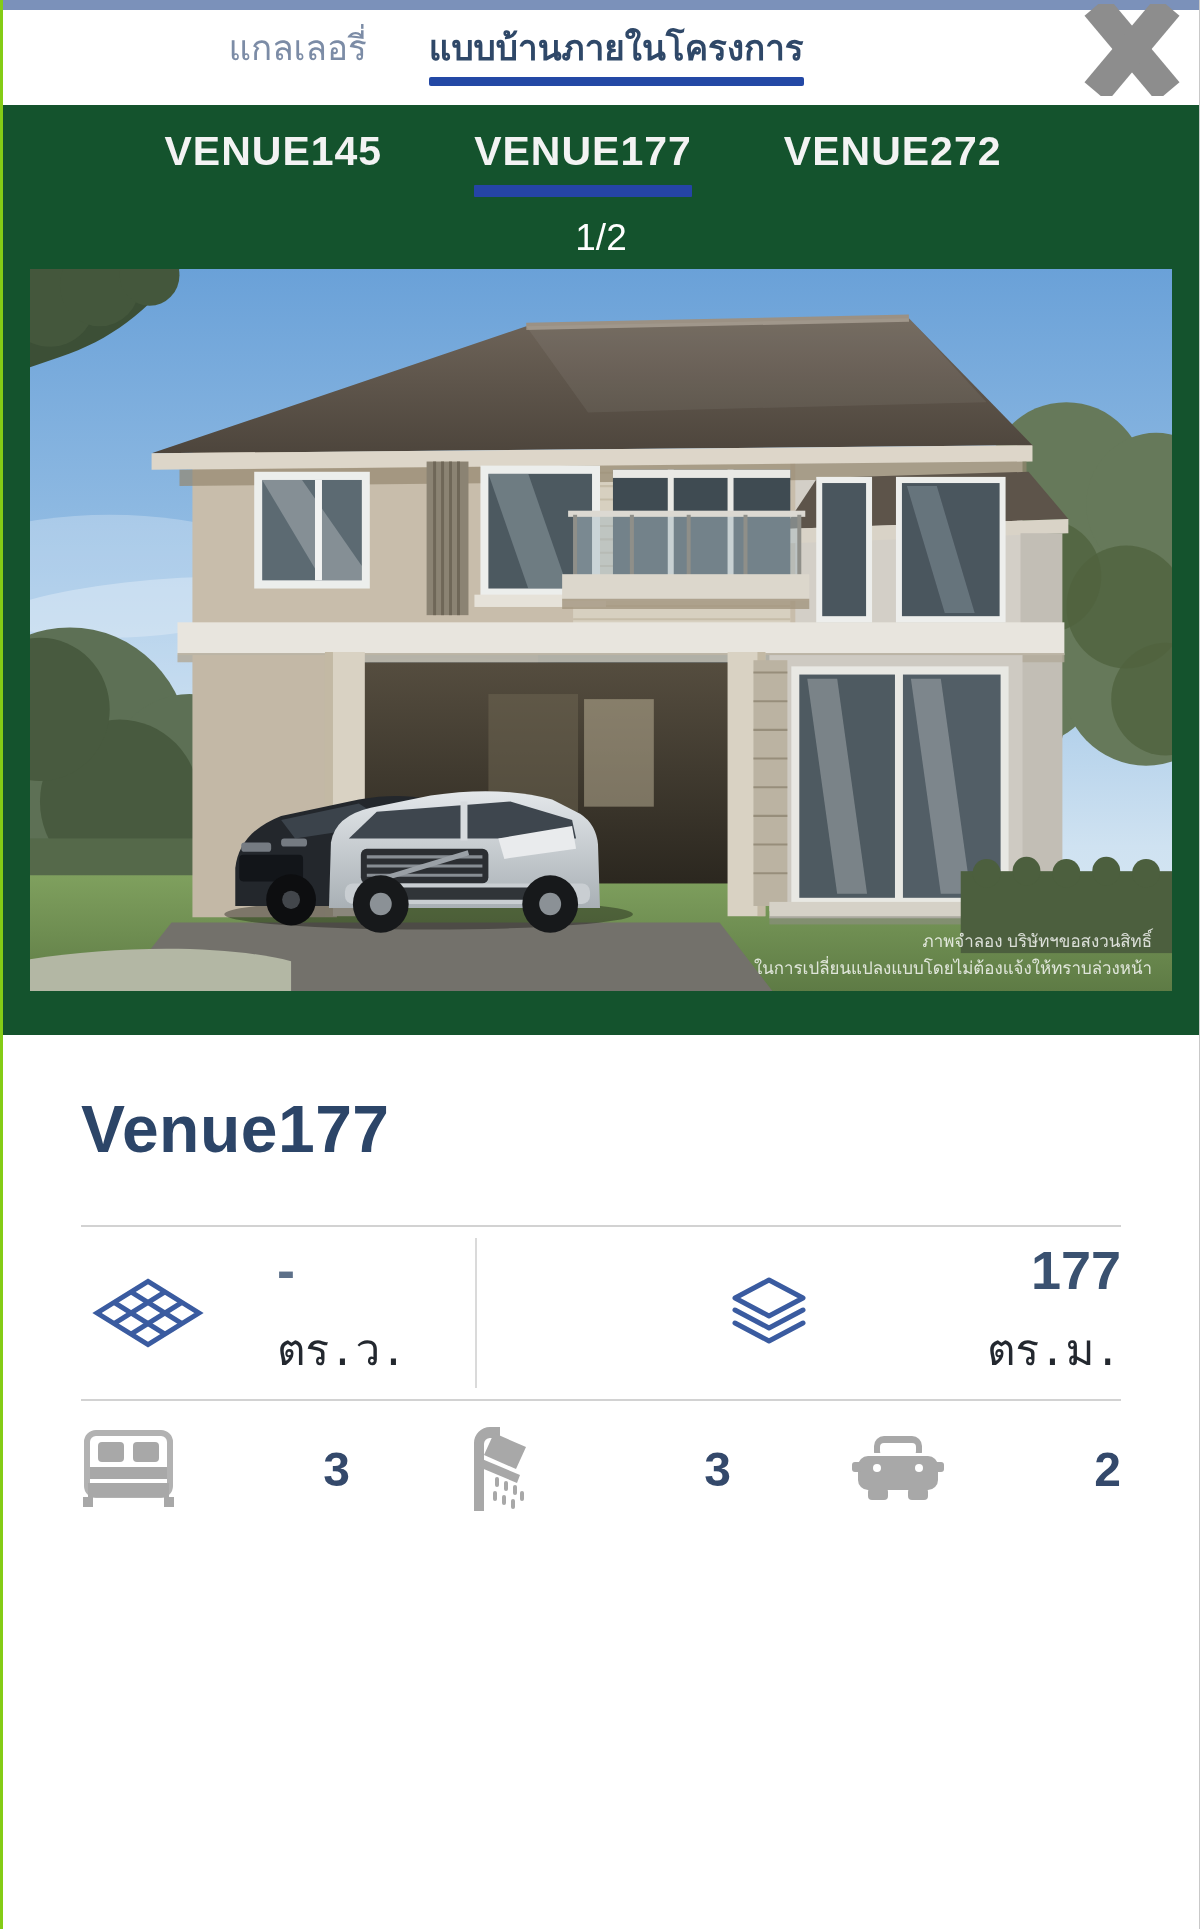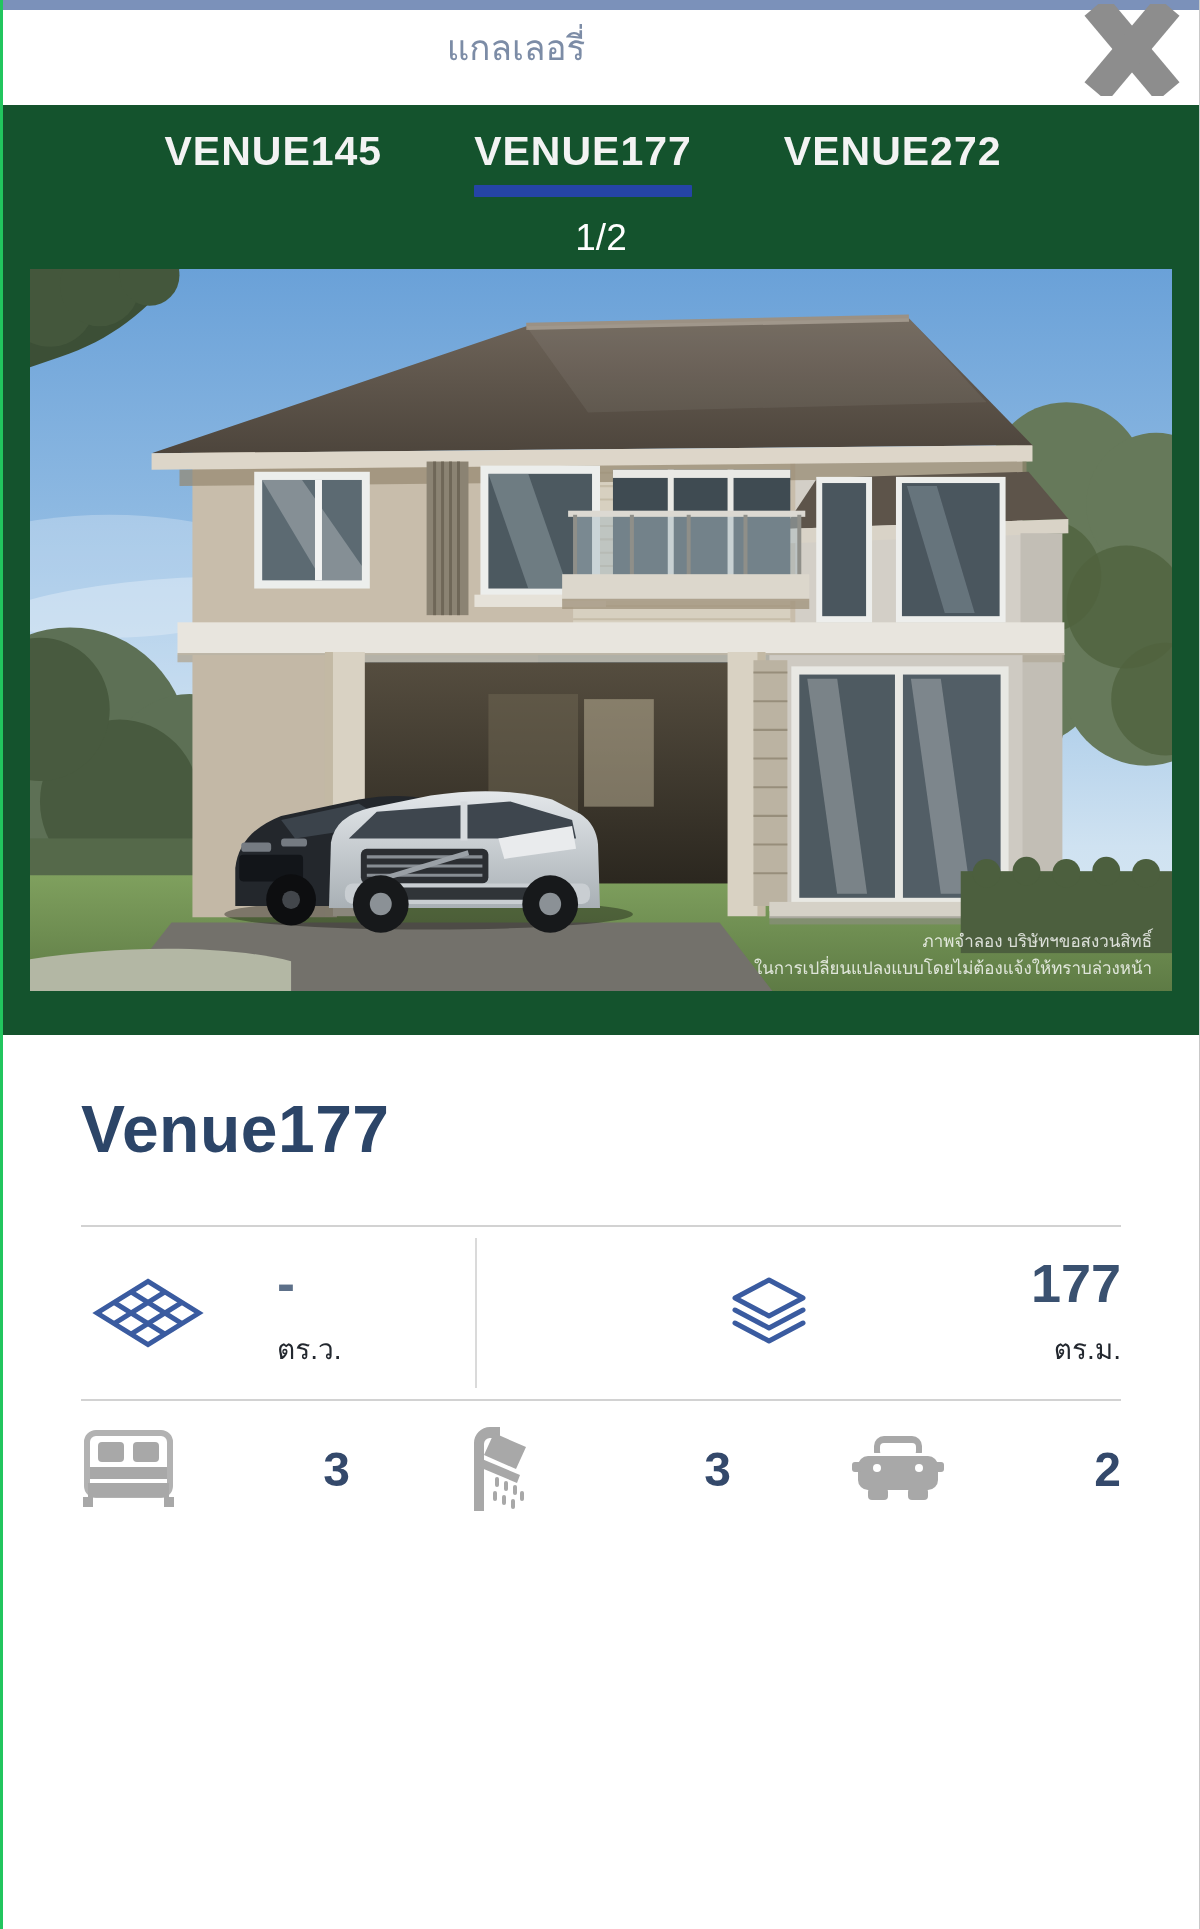--- a/index.html
+++ b/index.html
@@ -1,19 +1,19 @@
 <!DOCTYPE html>
 <html><head>
 <meta charset="utf-8">
 <style>
   * { margin:0; padding:0; box-sizing:border-box; }
   html,body { background:#ffffff; }
   body { font-family:"Liberation Sans","DejaVu Sans",sans-serif; }
   .page { width:1200px; height:1929px; position:relative; background:#ffffff;
-          border-left:3px solid #22c55e; border-right:1px solid #c9c9c9; overflow:hidden; }
+          border-left:3px solid #84cc16; border-right:1px solid #c9c9c9; overflow:hidden; }
 
   
   .top-strip { height:10px; background:#7b91ba; width:100%; }
 
   
   .header { height:95px; background:#ffffff; position:relative; }
   .header-tabs { display:flex; justify-content:center; gap:62px; padding-top:16px; padding-right:170px; }
   .h-tab { cursor:pointer; text-align:center; }
   .h-tab .lbl { font-size:35px; font-weight:500; color:#7c8ca6; line-height:44px; white-space:nowrap; }
   .h-tab.active .lbl { color:#2f4868; font-weight:600; }
@@ -40,40 +40,44 @@
   .divider { border:none; border-top:2px solid #d2d2d2; margin-top:56px; }
 
   .stats-row { display:flex; align-items:center; height:172px; }
   .stat { flex:1; display:flex; align-items:center; height:150px; }
   .stat-left { gap:64px; padding-left:2px; border-right:2px solid #dadada; }
   .stat-right { padding-left:252px;gap:36px; }
   .stat-text { display:flex; flex-direction:column; }
   .stat-right .stat-text { flex:1; text-align:right; }
   .stat-value { font-size:54px; font-weight:600; color:#3a5170; line-height:1.05; }
   .stat-value.dash { color:#5d7089; }
-  .stat-unit { font-size:28px; font-weight:500; color:#23282f; margin-top:16px; }
+  .stat-unit { font-size:44px; font-weight:500; color:#23282f; margin-top:16px;font-family:Liberation Mono, monospace; }
 
   .amenities-row { display:flex; align-items:center; margin-top:24px; }
   .amenity { flex:1; display:flex; align-items:center; justify-content:space-between; }
   .amenity.a1 { padding-right:84px; }
   .amenity.a2 { padding-left:28px; padding-right:45px; }
   .amenity.a3 { padding-left:76px; }
   .amenity-count { font-size:48px; font-weight:600; color:#34496b; }
 </style>
 </head>
 <body>
 
 <div class="page">
 
   <div class="top-strip"></div>
 
   <div class="header">
     <div class="header-tabs">
       <div class="h-tab">
         <div class="lbl">แกลเลอรี่</div>
+        <div class="uline"></div>
+      </div>
+      <div class="h-tab active">
+        <div class="lbl">แบบบ้านภายในโครงการ</div>
         <div class="uline"></div>
       </div>
     </div>
     <div class="close-btn">
       <svg width="104" height="92" viewBox="0 0 104 92">
         <line x1="16" y1="2" x2="88" y2="88" stroke="#8d8d8d" stroke-width="30"></line>
         <line x1="88" y1="2" x2="16" y2="88" stroke="#8d8d8d" stroke-width="30"></line>
       </svg>
     </div>
   </div>

